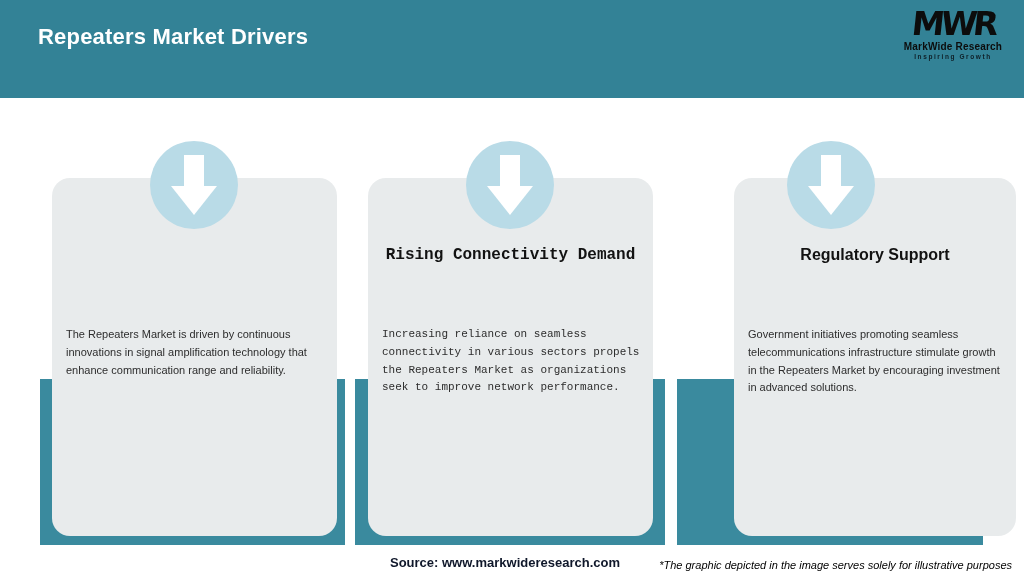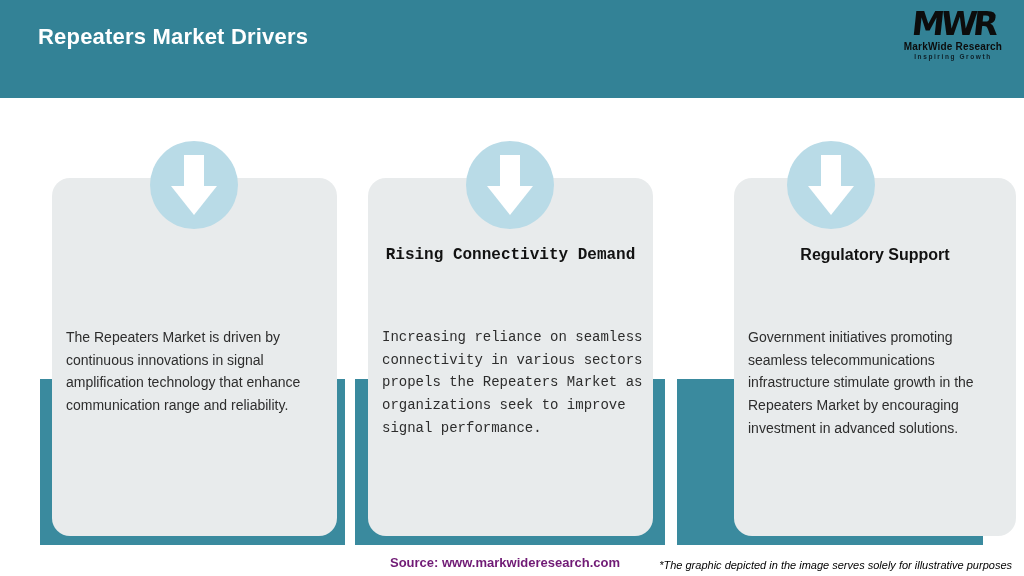--- a/index.html
+++ b/index.html
@@ -58,27 +58,27 @@
   .circle.c2 { left:466px; }
   .circle.c3 { left:787px; }
   .circle svg { display:block; margin-top:2px; }
 
   .card-title {
     position:absolute; top:68px; left:6px; right:6px;
     text-align:center; font-size:16px; font-weight:bold; color:#121212;
   }
   .card-desc {
     position:absolute; top:148px; left:14px; right:10px;
-    font-size:14px; line-height:1.62; color:#2d2d2d;
+    font-size:11px; line-height:1.62; color:#2d2d2d;
   }
 
   
   .footer-source {
     position:absolute; left:340px; top:555px; width:330px;
-    text-align:center; font-size:13px; font-weight:bold; color:#701a75;
+    text-align:center; font-size:13px; font-weight:bold; color:#0f172a;
   }
   .footer-disclaimer {
     position:absolute; right:12px; top:559px;
     font-size:11px; color:#000000;font-style:italic;
   }
 </style>
 </head>
 <body>
 
 <div id="stage">
@@ -101,21 +101,21 @@
   </div>
   <div class="circle c1">
     <svg width="50" height="66" viewBox="0 0 50 66">
       <rect x="15" y="2" width="20" height="33" fill="#ffffff"></rect>
       <polygon points="2,33 48,33 25,62" fill="#ffffff"></polygon>
     </svg>
   </div>
 
   <div class="card c2">
     <div class="card-title">Rising Connectivity Demand</div>
-    <div class="card-desc">Increasing reliance on seamless connectivity in various sectors propels the Repeaters Market as organizations seek to improve signal performance.</div>
+    <div class="card-desc">Increasing reliance on seamless connectivity in various sectors propels the Repeaters Market as organizations seek to improve network performance.</div>
   </div>
   <div class="circle c2">
     <svg width="50" height="66" viewBox="0 0 50 66">
       <rect x="15" y="2" width="20" height="33" fill="#ffffff"></rect>
       <polygon points="2,33 48,33 25,62" fill="#ffffff"></polygon>
     </svg>
   </div>
 
   <div class="card c3">
     <div class="card-title">Regulatory Support</div>

